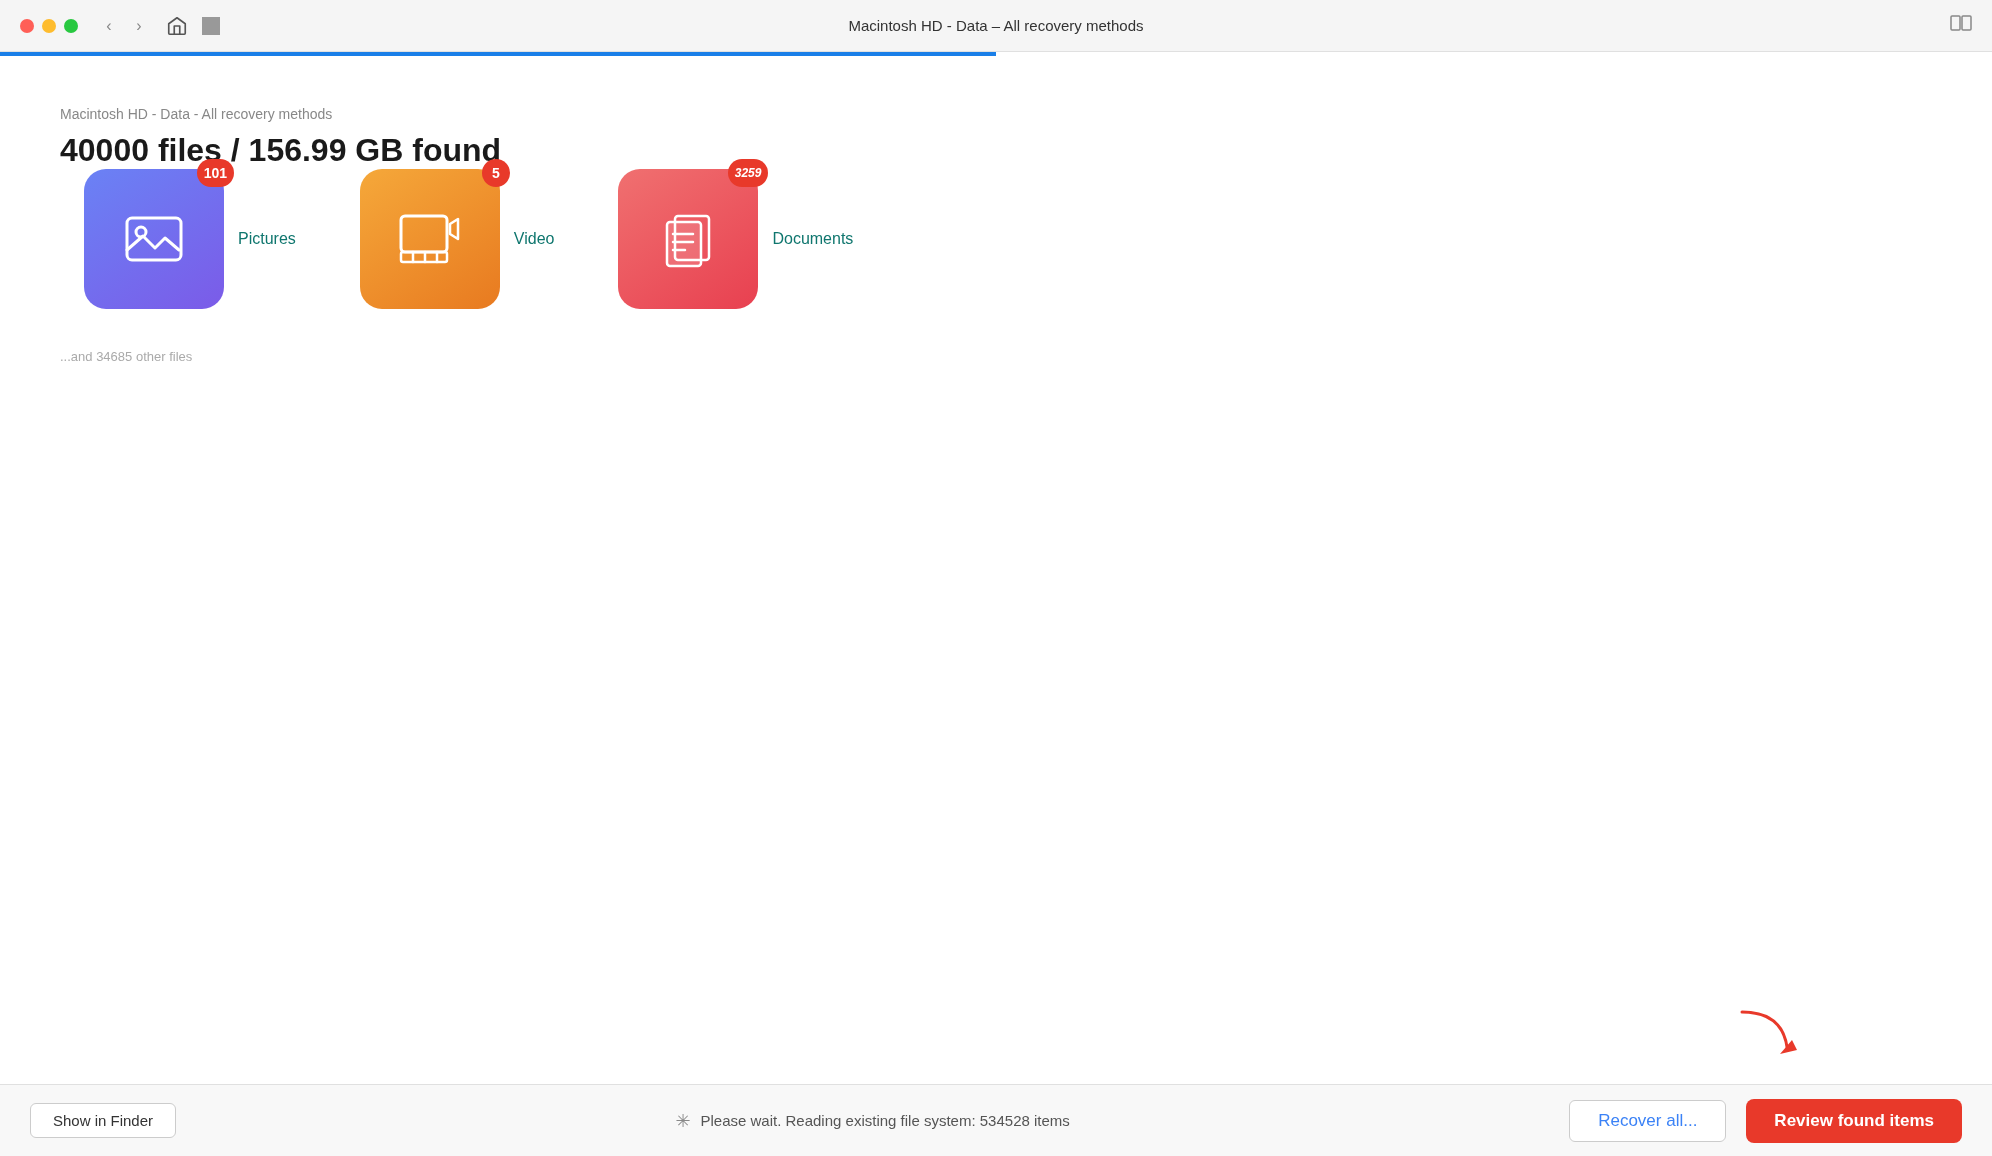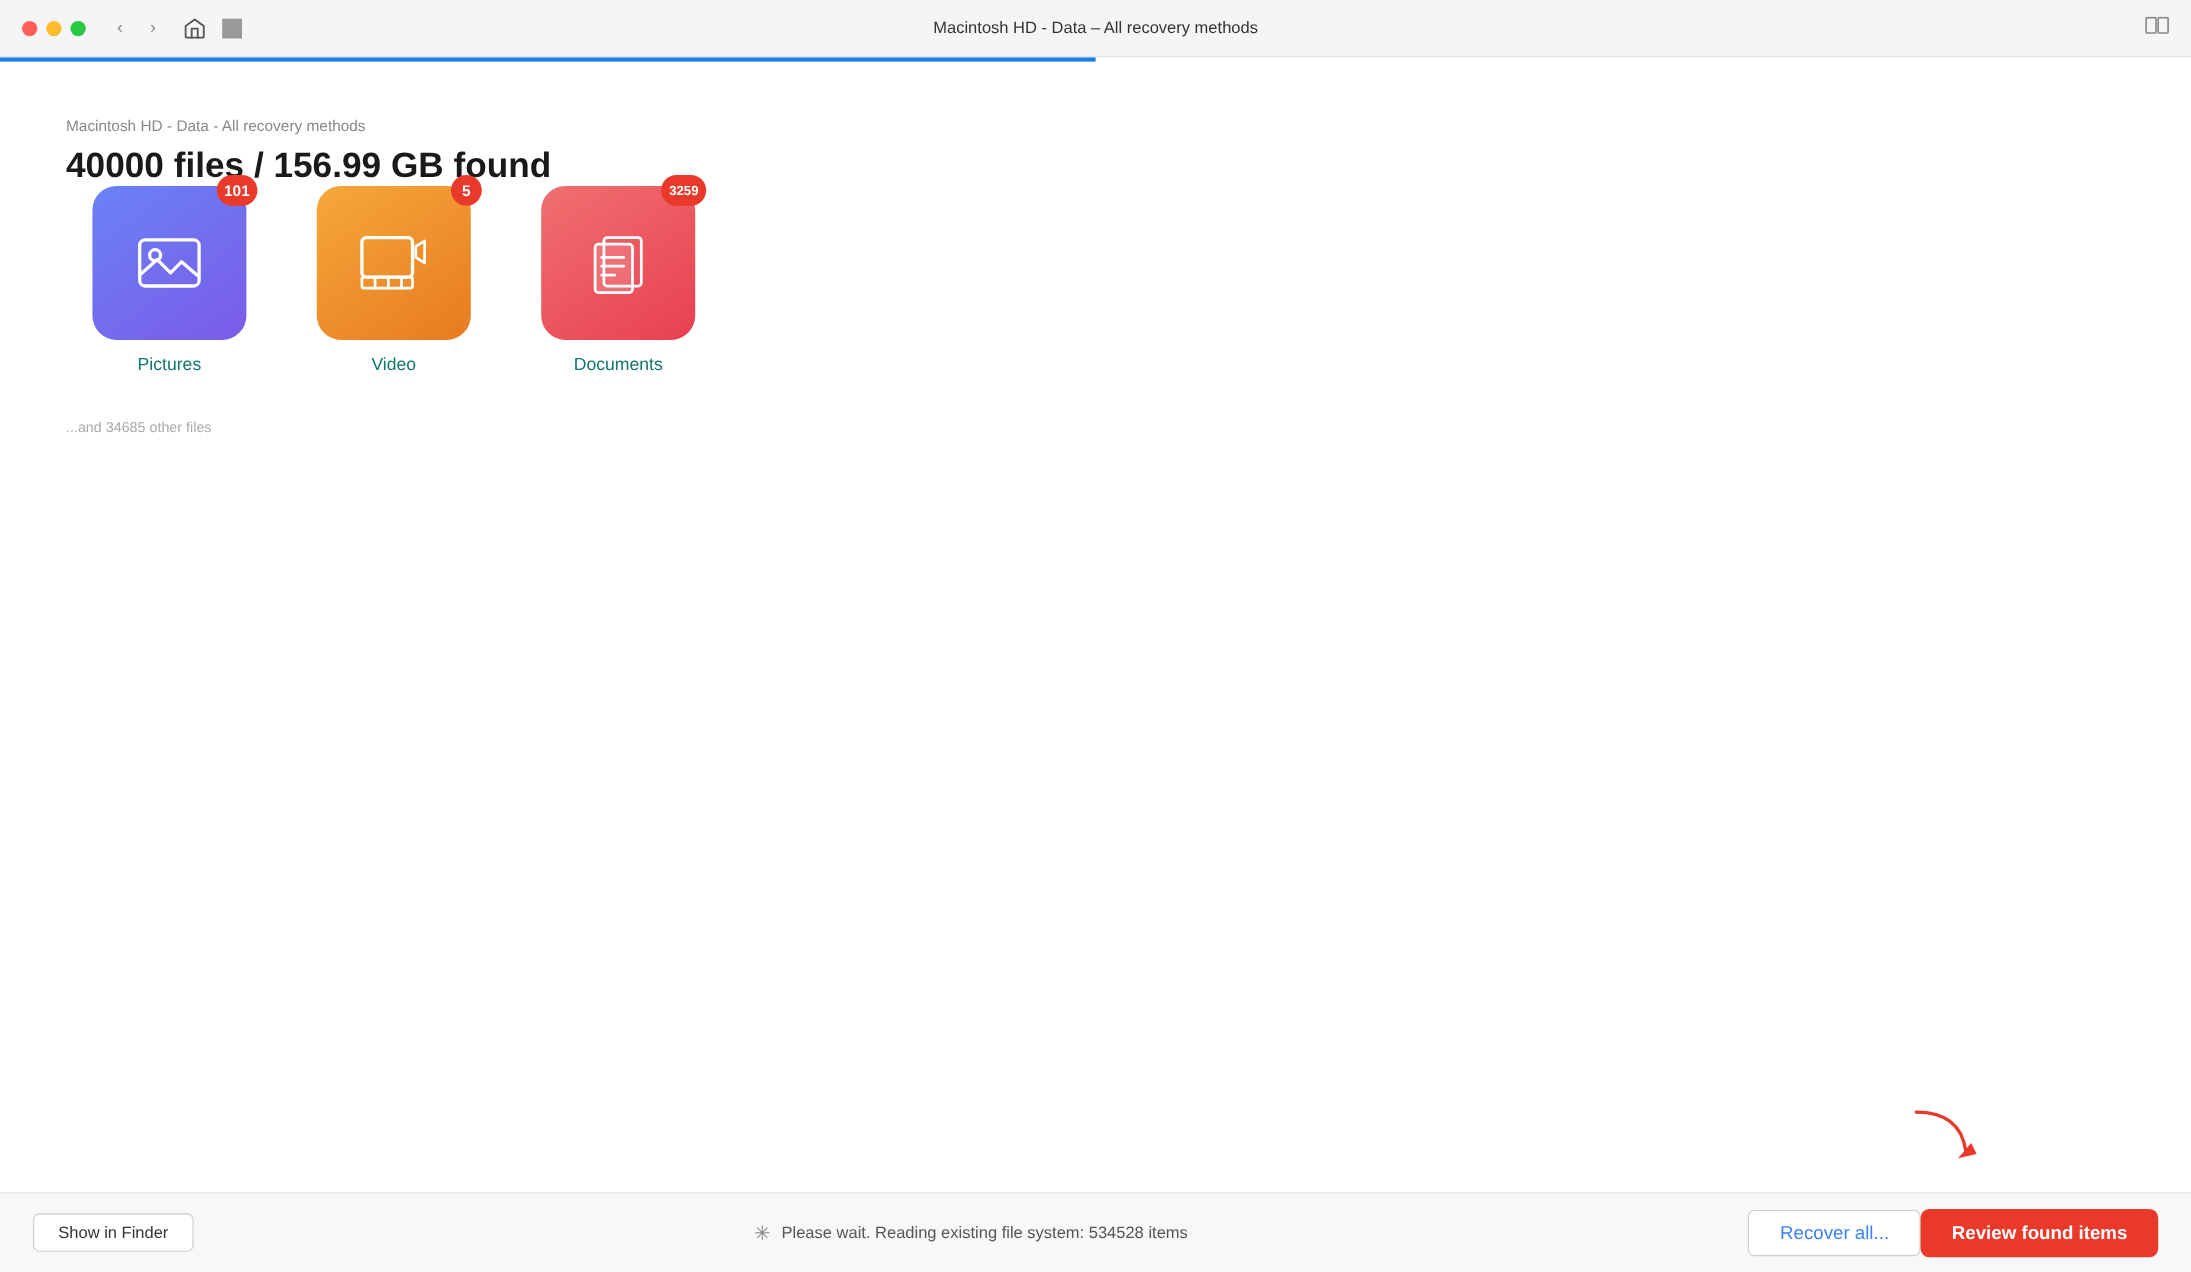--- a/index.html
+++ b/index.html
@@ -121,21 +121,21 @@
     
     .categories {
       display: flex;
       gap: 40px;
       align-items: flex-start;
       margin-bottom: 40px;
     }
 
     .category-item {
       display: flex;
-      flex-direction: column;
+      flex-direction: row;
       align-items: center;
       gap: 14px;
       cursor: pointer;
       padding-left: 24px;
     }
 
     .category-icon-wrapper {
       position: relative;
       width: 140px;
       height: 140px;
@@ -184,20 +184,21 @@
       position: absolute;
       bottom: 0;
       left: 0;
       right: 0;
       height: 72px;
       background: #f8f8f8;
       border-top: 1px solid #e0e0e0;
       display: flex;
       align-items: center;
       padding: 0 30px;
+      gap: 20px;
     }
 
     .show-finder-btn {
       border: 1.5px solid #ccc;
       background: white;
       border-radius: 6px;
       padding: 8px 22px;
       font-size: 15px;
       color: #333;
       cursor: pointer;
@@ -338,21 +339,21 @@
           <svg class="icon-svg" viewBox="0 0 70 70">
 
             <rect x="22" y="12" width="34" height="44" rx="3" stroke="white" stroke-width="2.5" fill="none"></rect>
 
             <rect x="14" y="18" width="34" height="44" rx="3" stroke="white" stroke-width="2.5" fill="none" style="fill:rgba(255,255,255,0.15)"></rect>
             <line x1="20" y1="30" x2="40" y2="30" stroke="white" stroke-width="2.5"></line>
             <line x1="20" y1="38" x2="40" y2="38" stroke="white" stroke-width="2.5"></line>
             <line x1="20" y1="46" x2="32" y2="46" stroke="white" stroke-width="2.5"></line>
           </svg>
         </div>
-        <div class="category-badge" style="font-size:12px;">3259</div>
+        <div class="category-badge" style="font-size:12px;font-style:italic;">3259</div>
       </div>
       <div class="category-label">Documents</div>
     </div>
 
 
   </div>
 
   <div class="other-files">...and 34685 other files</div>
 </div>
 

